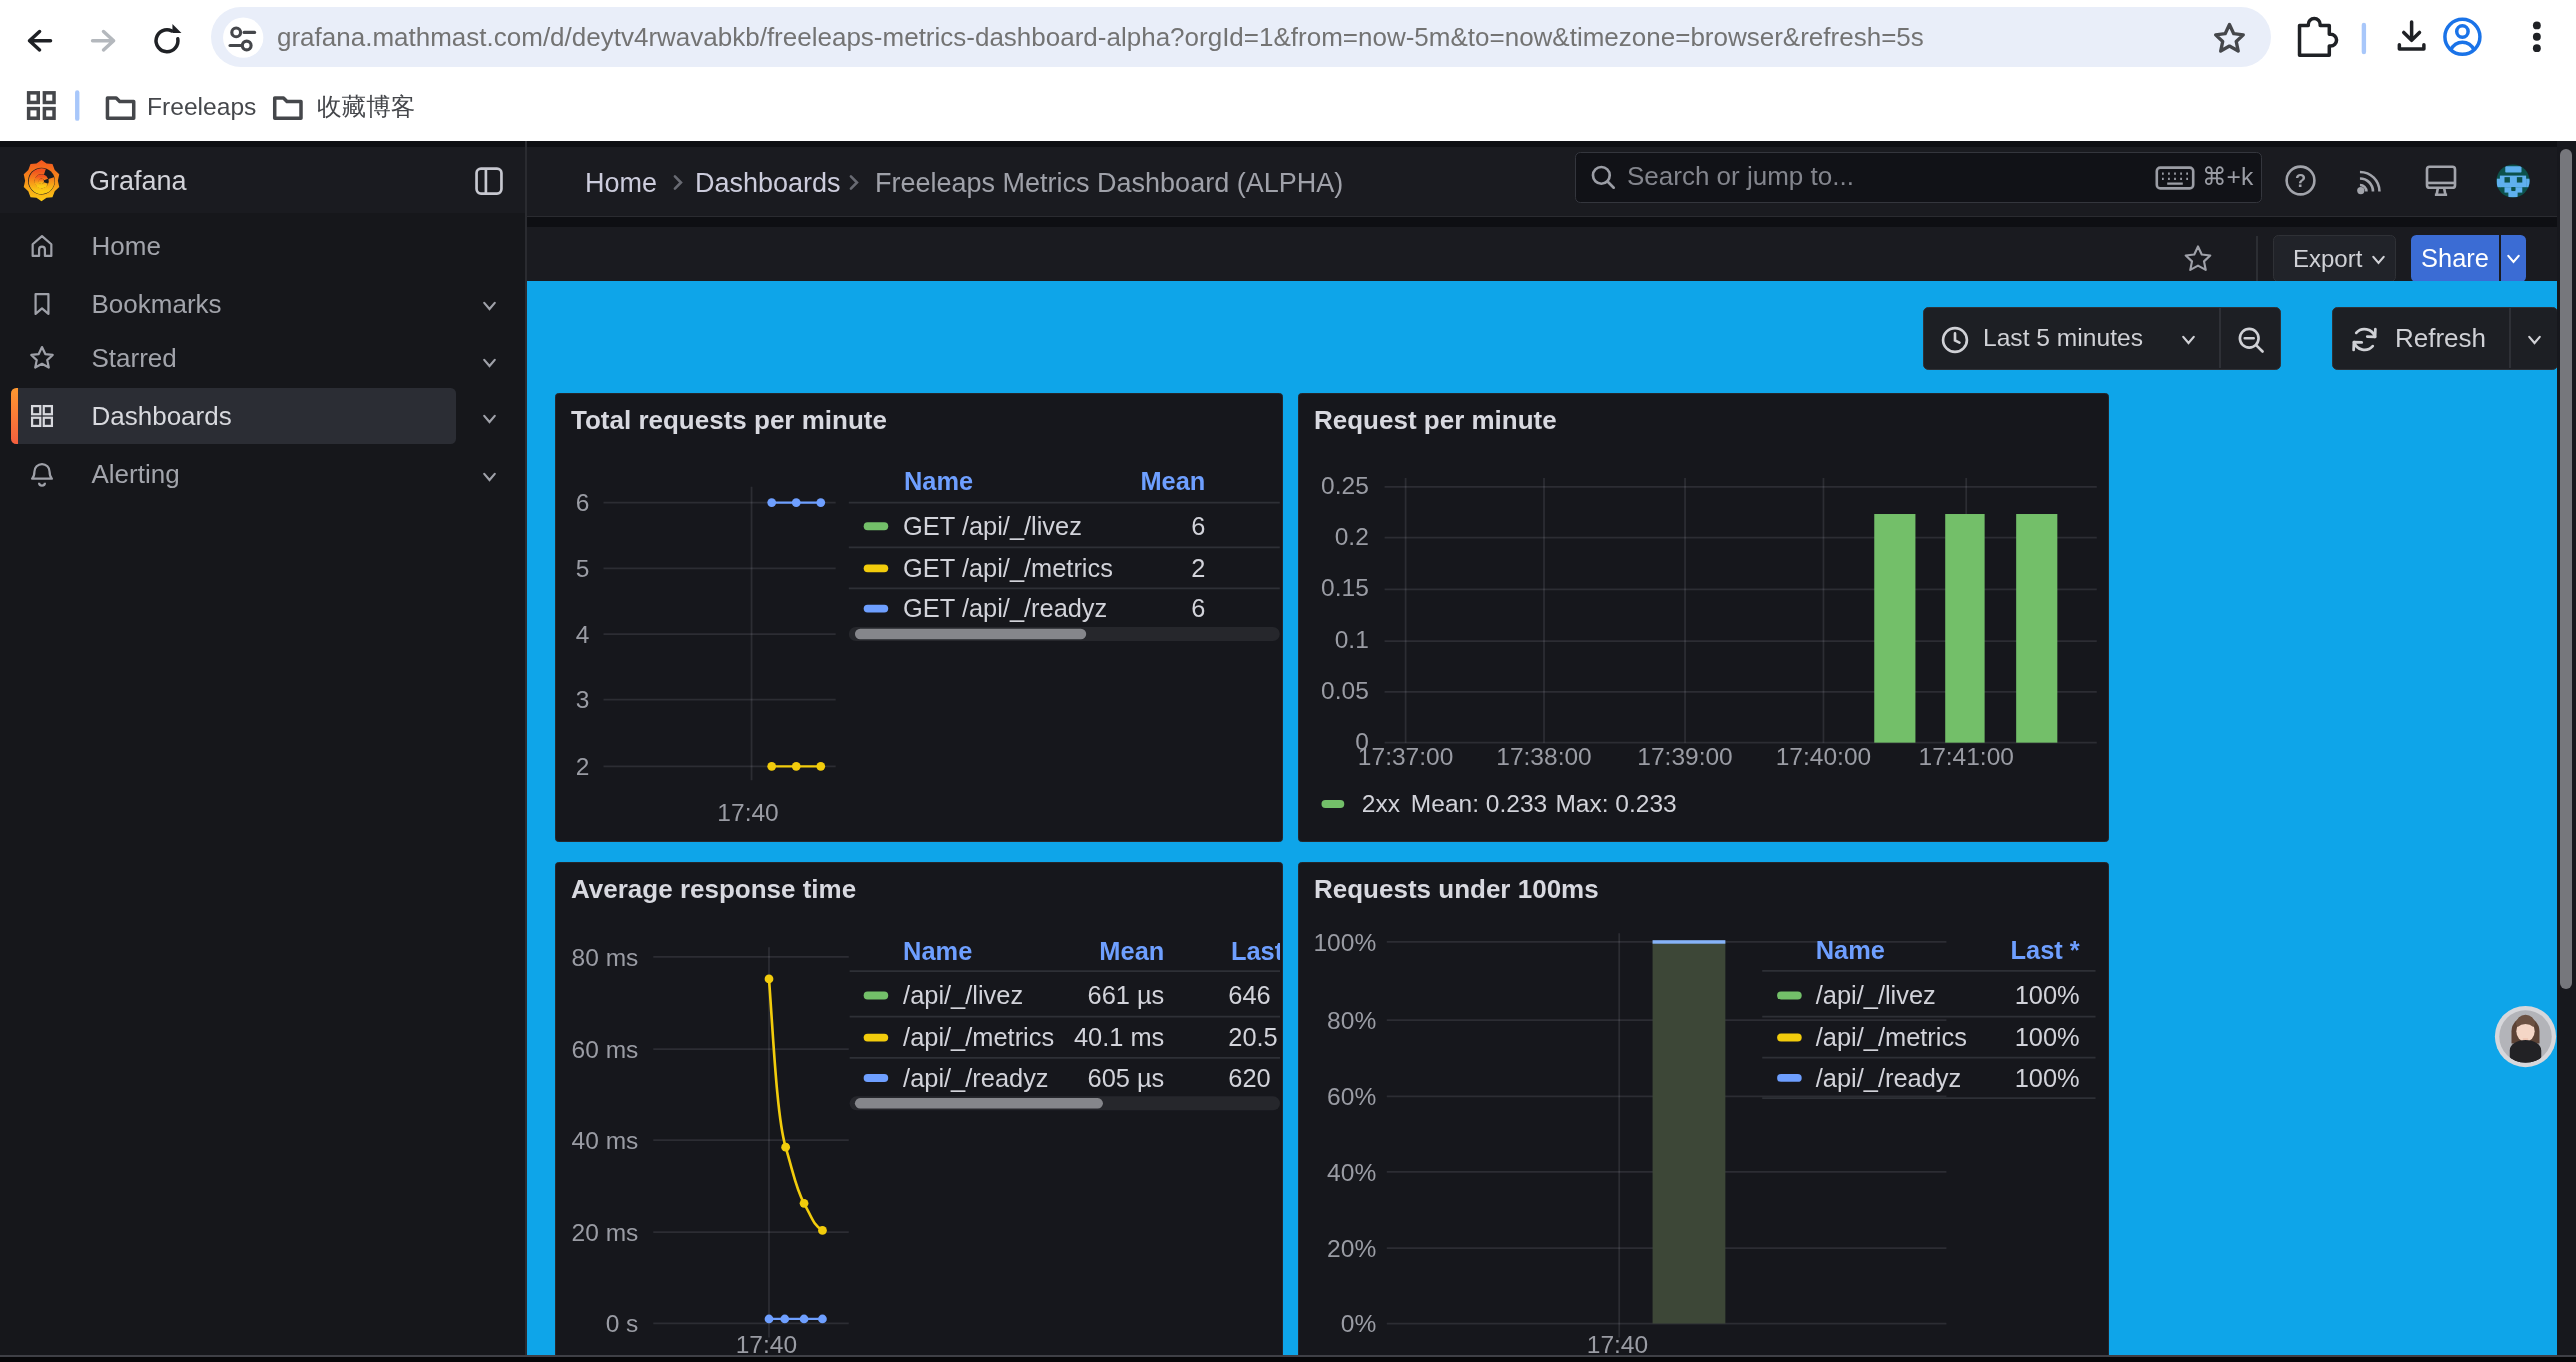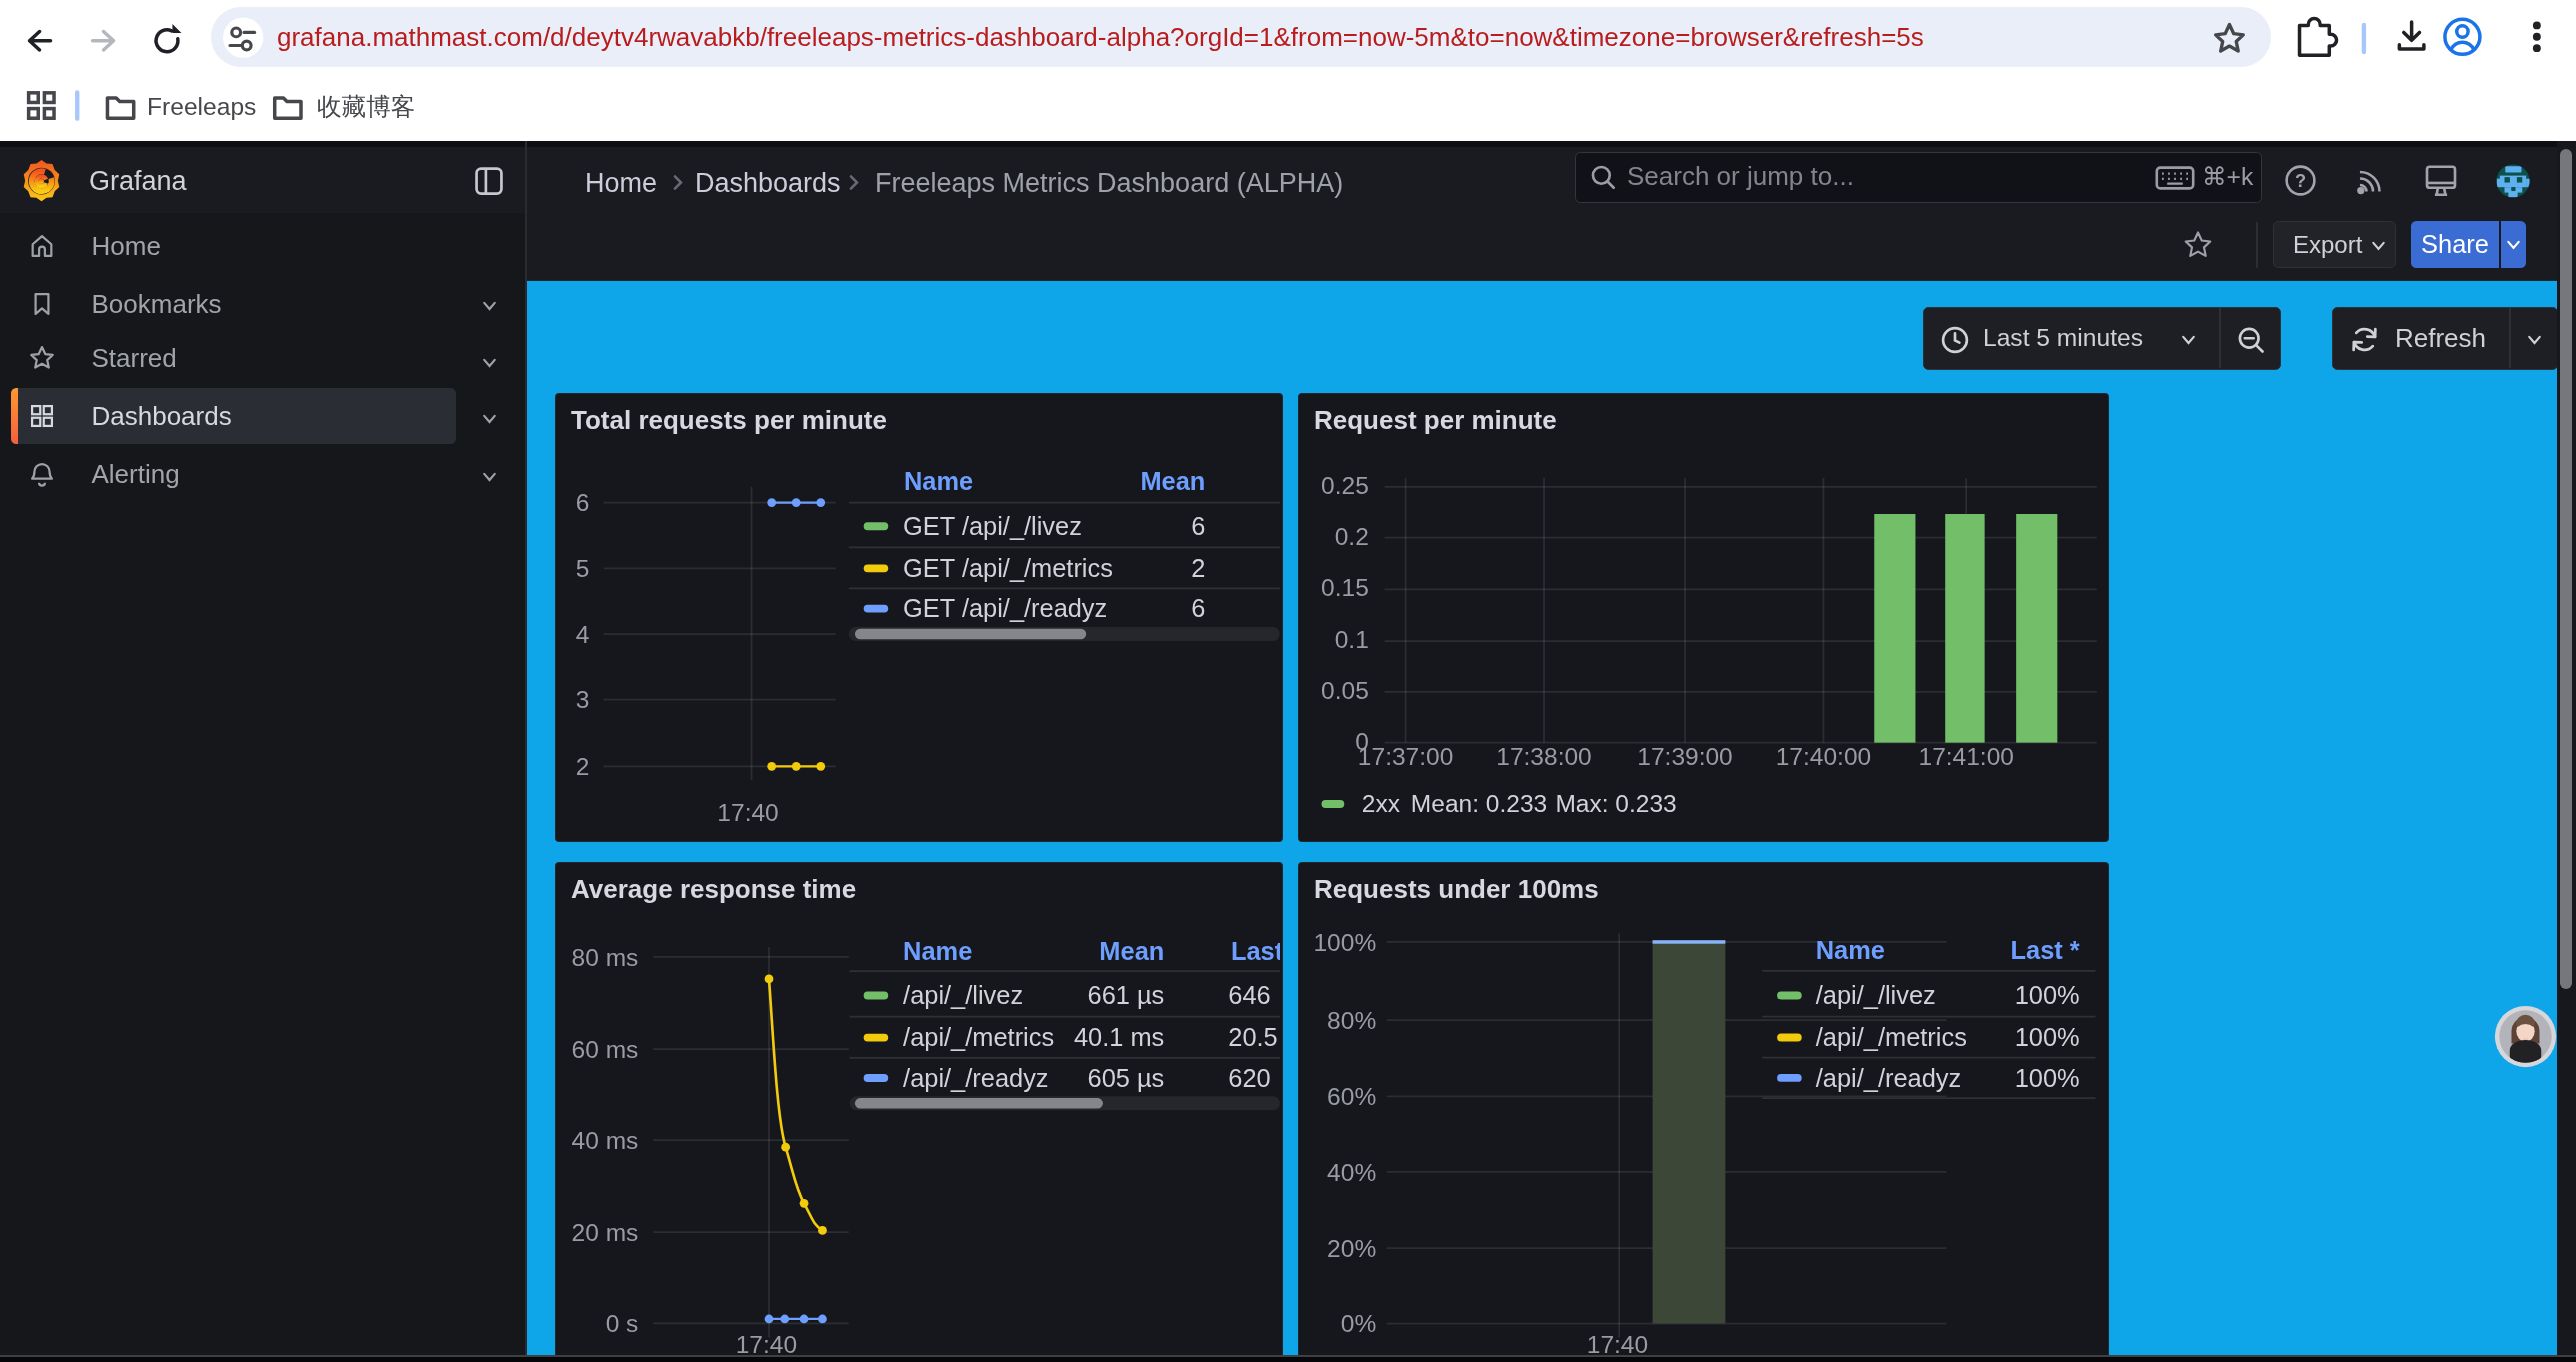--- a/index.html
+++ b/index.html
@@ -2,25 +2,25 @@
 <html style="font-size:14px"><head>
 <meta charset="utf-8">
 <style>
   * { margin:0; padding:0; box-sizing:border-box; }
   html,body { width:2576px; height:1363px; overflow:hidden; background:#0e0f13;
     font-family:"Liberation Sans", sans-serif; -webkit-font-smoothing:antialiased; }
   .abs { position:absolute; }
   
   #chrome { position:absolute; left:0; top:0; width:2576px; height:141px; background:#ffffff; }
   #urlbar { position:absolute; left:211px; top:7px; width:2060px; height:60px; border-radius:30px; background:#e9eef9; }
-  #urltext { position:absolute; left:277px; top:0px; height:74px; line-height:74px; font-size:26px; color:#b91c1c; white-space:nowrap; }
+  #urltext { position:absolute; left:277px; top:0px; height:74px; line-height:74px; font-size:26px; color:#737373; white-space:nowrap; }
   .bmtext { position:absolute; top:0; height:63px; line-height:63px; font-size:24.6px; color:#45474b; }
   
   #gheader { position:absolute; left:0; top:147px; width:2576px; height:70px; background:#1a1b20; border-bottom:1.8px solid #2a2b30; }
-  #gtoolbar { position:absolute; left:527px; top:213px; width:2049px; height:68px; background:#1a1b20; border-bottom:1.8px solid #25262b; }
+  #gtoolbar { position:absolute; left:527px; top:227px; width:2049px; height:68px; background:#1a1b20; border-bottom:1.8px solid #25262b; }
   #sidebar { position:absolute; left:0; top:213px; width:527px; height:1149px; background:#16171b; }
   .sideborder { position:absolute; left:525px; top:141px; width:1.8px; height:1221px; background:#2a2b30; }
   #canvas { position:absolute; left:527px; top:281px; width:2406px; height:1081px; background:#0ea5e9; }
   .navitem { position:absolute; left:10.5px; width:445px; height:56px; }
   .navlabel { position:absolute; left:81px; top:0; height:56px; line-height:56px; font-size:26px; color:#a2a4ab; }
   .navsel { background:#2b2d34; border-radius:5.3px; overflow:hidden; }
   .navsel .navlabel { color:#d8d9de; }
   .accent { position:absolute; left:0; top:0; width:7px; height:56px; background:linear-gradient(180deg,#ff9830,#f55f3e); }
   .crumb { font-size:27px; font-weight:500; color:#ccccdc; }
   

